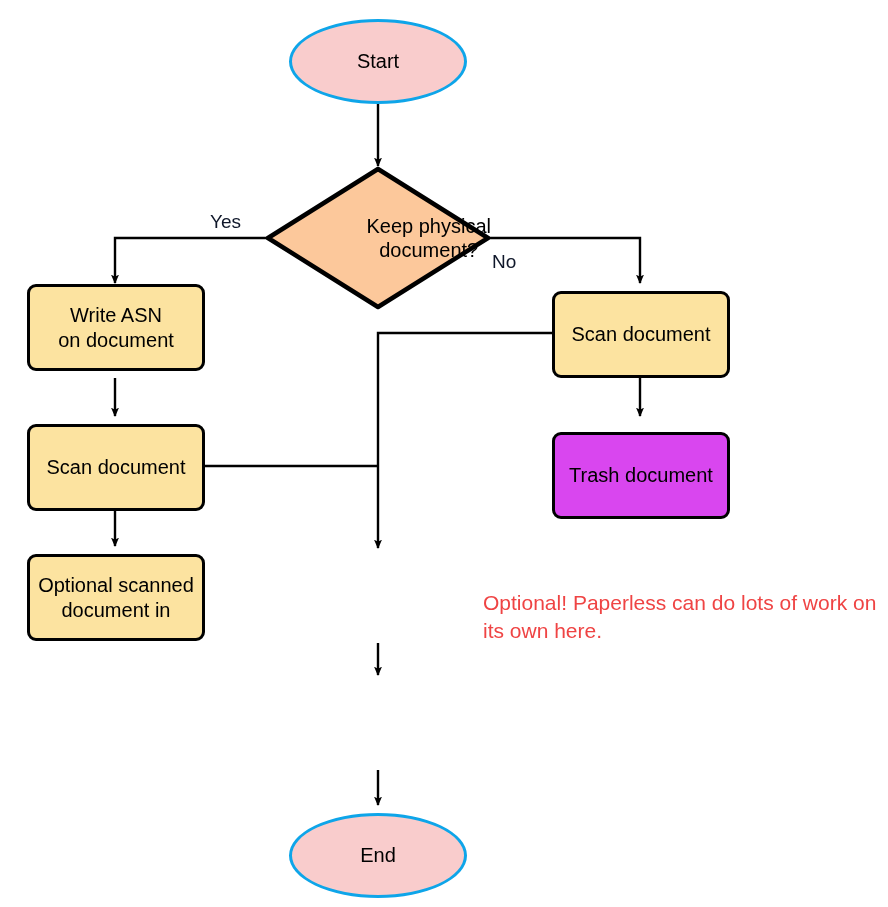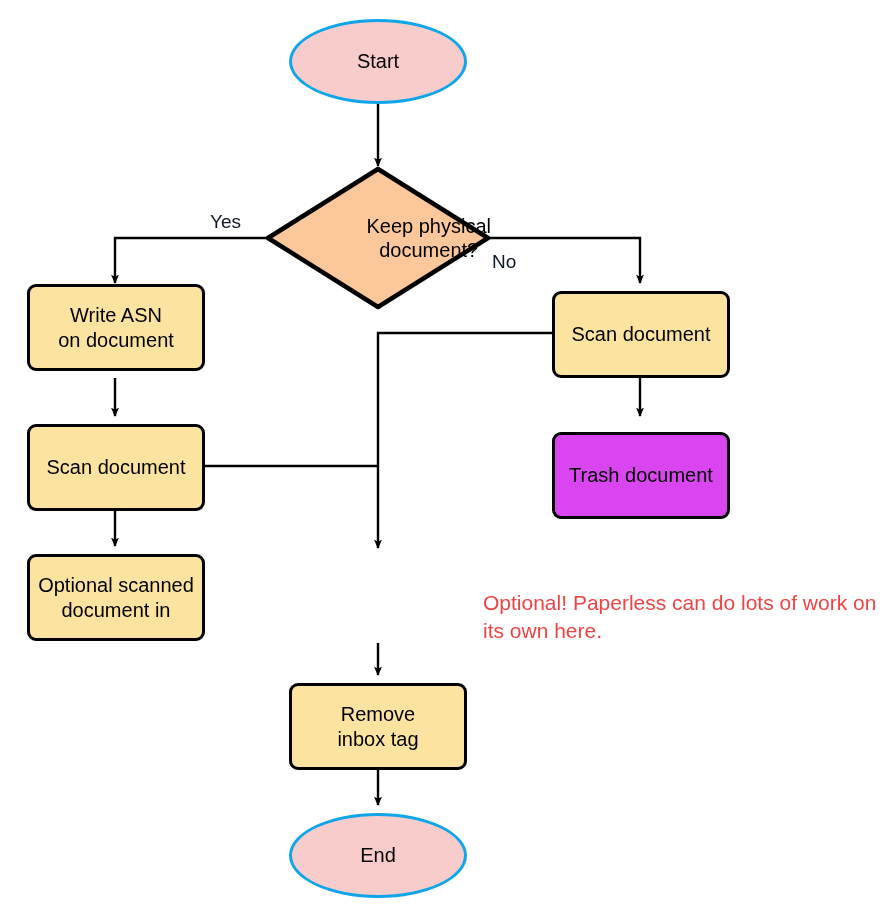--- a/index.html
+++ b/index.html
@@ -157,26 +157,20 @@
 
   <div class="node node-process" style="left:552px; top:291px; width:178px; height:87px; background:#fce3a0;">
     <span>Scan document</span>
   </div>
 
   <div class="node node-process" style="left:552px; top:424px; width:178px; height:87px; background:#d946ef;margin-top:8px;">
     <span>Trash document</span>
   </div>
 
 
-  <div class="node node-process" style="left:289px; top:683px; width:178px; height:87px; background:#fce3a0;">
-    <span>
-      <span class="txt-line">Remove</span>
-      <span class="txt-line">inbox tag</span>
-    </span>
-  </div>
 
   <div class="node node-terminal" style="left:289px; top:813px; width:178px; height:85px; background:#f9cccc;">
     <span>End</span>
   </div>
 
   <div class="annotation" style="left:483px; top:589px; width:400px;">
     <span class="txt-line">Optional! Paperless can do lots of work on</span>
     <span class="txt-line">its own here.</span>
   </div>
 

